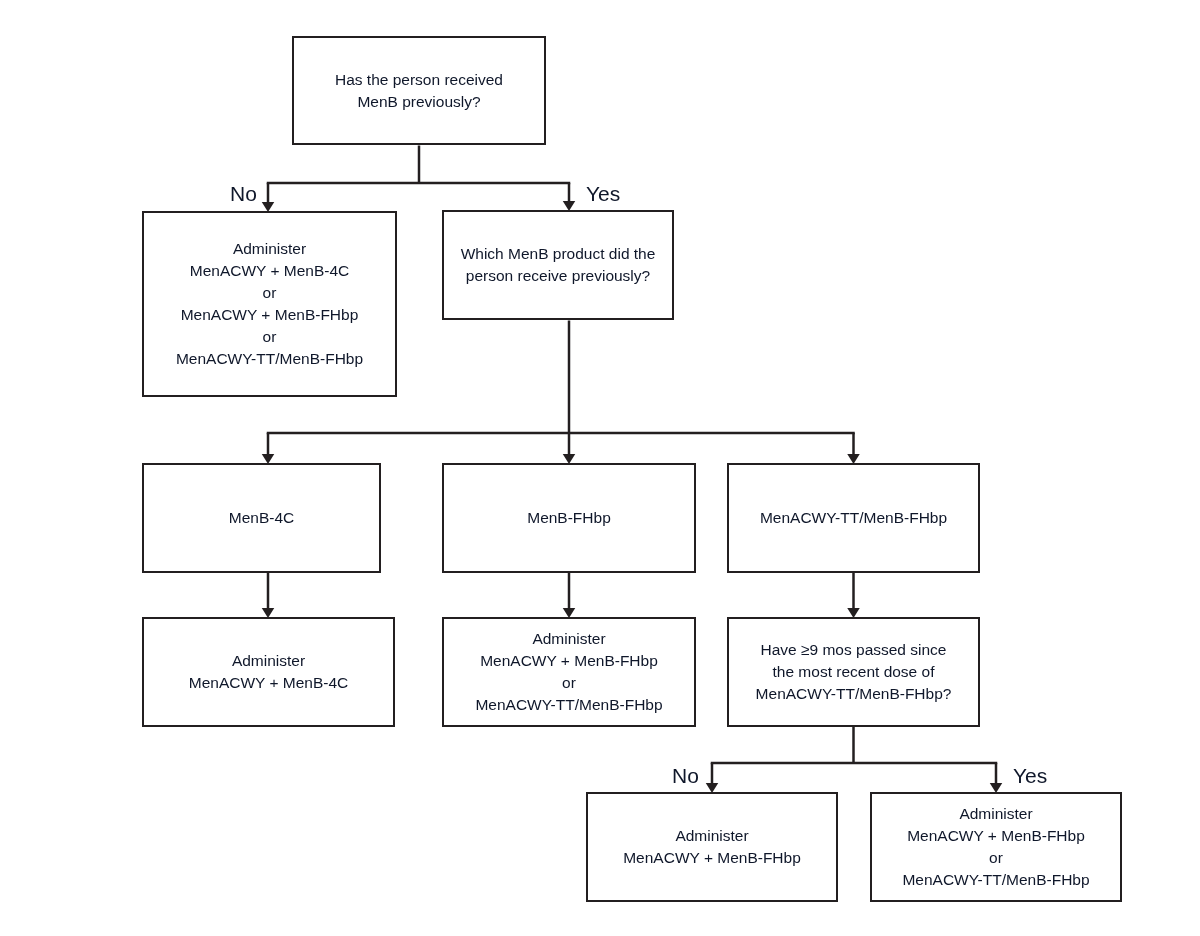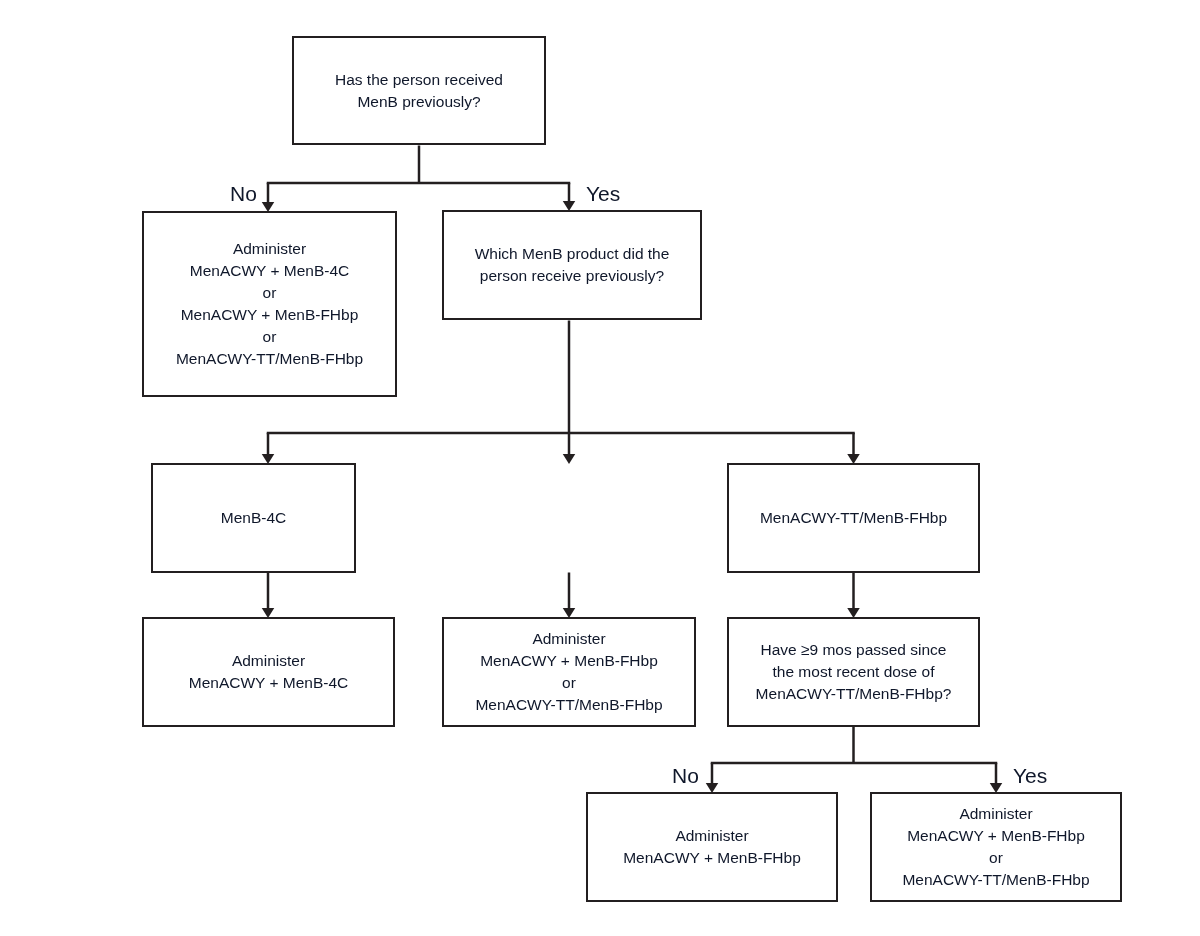--- a/index.html
+++ b/index.html
@@ -114,29 +114,32 @@
 
   <div class="node" style="left:113px; top:211px; width:255px; height:186px;">
     <span class="node-text">Administer
 MenACWY + MenB-4C
 or
 MenACWY + MenB-FHbp
 or
 MenACWY-TT/MenB-FHbp</span>
   </div>
 
-  <div class="node" style="left:413px; top:210px; width:260px; height:110px;">
+  <div class="node" style="left:413px; top:210px; width:232px; height:110px;">
     <span class="node-text">Which MenB product did the
 person receive previously?</span>
   </div>
 
-  <div class="node" style="left:122px; top:463px; width:205px; height:110px;">
+  <div class="node" style="left:113px; top:463px; width:239px; height:110px;">
     <span class="node-text">MenB-4C</span>
   </div>
 
+  <div class="node" style="left:413px; top:463px; width:254px; height:110px;">
+    <span class="node-text">MenB-FHbp</span>
+  </div>
 
   <div class="node" style="left:698px; top:463px; width:253px; height:110px;">
     <span class="node-text">MenACWY-TT/MenB-FHbp</span>
   </div>
 
   <div class="node" style="left:113px; top:617px; width:253px; height:110px;">
     <span class="node-text">Administer
 MenACWY + MenB-4C</span>
   </div>
 

